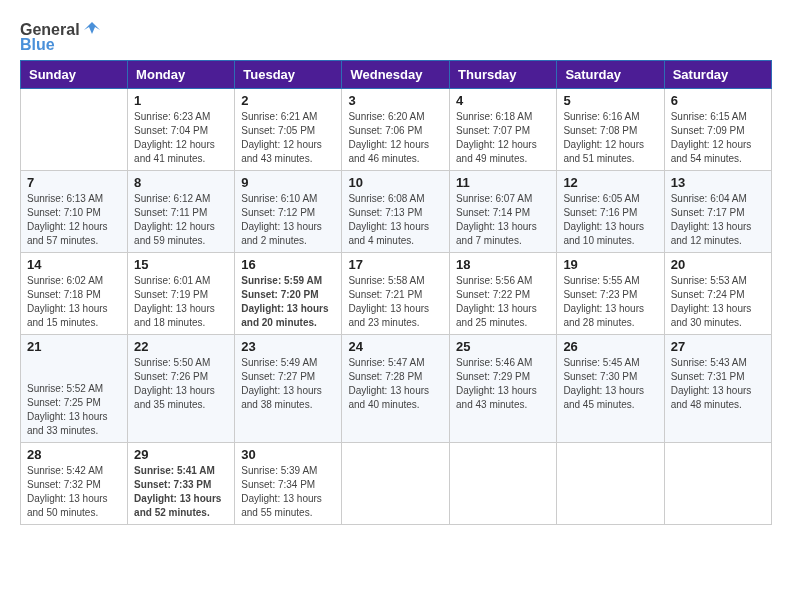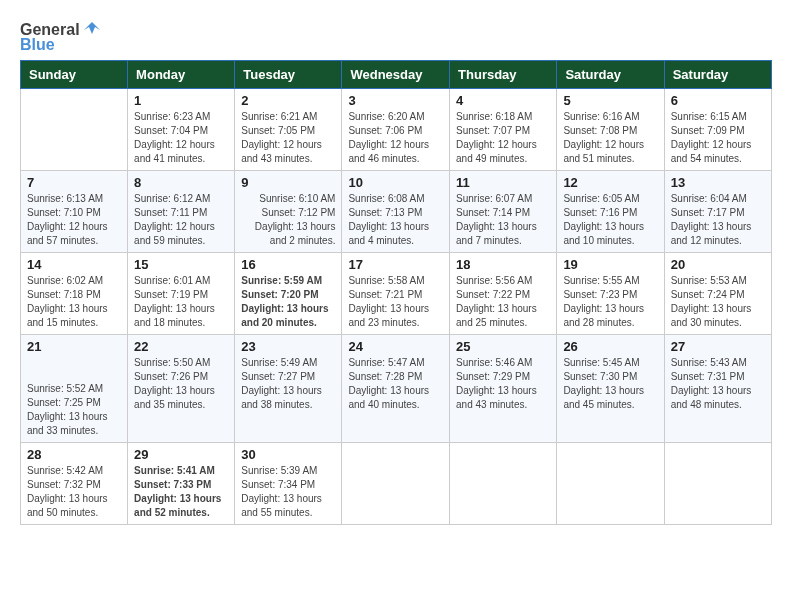--- a/index.html
+++ b/index.html
@@ -32,21 +32,21 @@
     .subtitle {
       font-size: 14px;
       color: #333;
     }
     .calendar {
       width: 100%;
       border-collapse: collapse;
       margin-top: 6px;
     }
     .calendar th {
-      background: #14532d;
+      background: #4c1d95;
       color: #fff;
       text-align: left;
       padding: 6px 8px;
       font-size: 13px;
       border: 1px solid #2d6db5;
     }
     .calendar td {
       border: 1px solid #ccc;
       vertical-align: top;
       padding: 4px 6px;
@@ -165,21 +165,21 @@
         </td>
         <td>
           <div class="day-num">8</div>
           <div class="day-info" style="white-space: pre-line;">Sunrise: 6:12 AM
 Sunset: 7:11 PM
 Daylight: 12 hours
 and 59 minutes.</div>
         </td>
         <td>
           <div class="day-num">9</div>
-          <div class="day-info" style="white-space: pre-line; text-align: right;">Sunrise: 6:10 AM
+          <div class="day-info" style="white-space: pre-line;">Sunrise: 6:10 AM
 Sunset: 7:12 PM
 Daylight: 13 hours
 and 2 minutes.</div>
         </td>
         <td>
           <div class="day-num">10</div>
           <div class="day-info" style="white-space: pre-line;">Sunrise: 6:08 AM
 Sunset: 7:13 PM
 Daylight: 13 hours
 and 4 minutes.</div>

